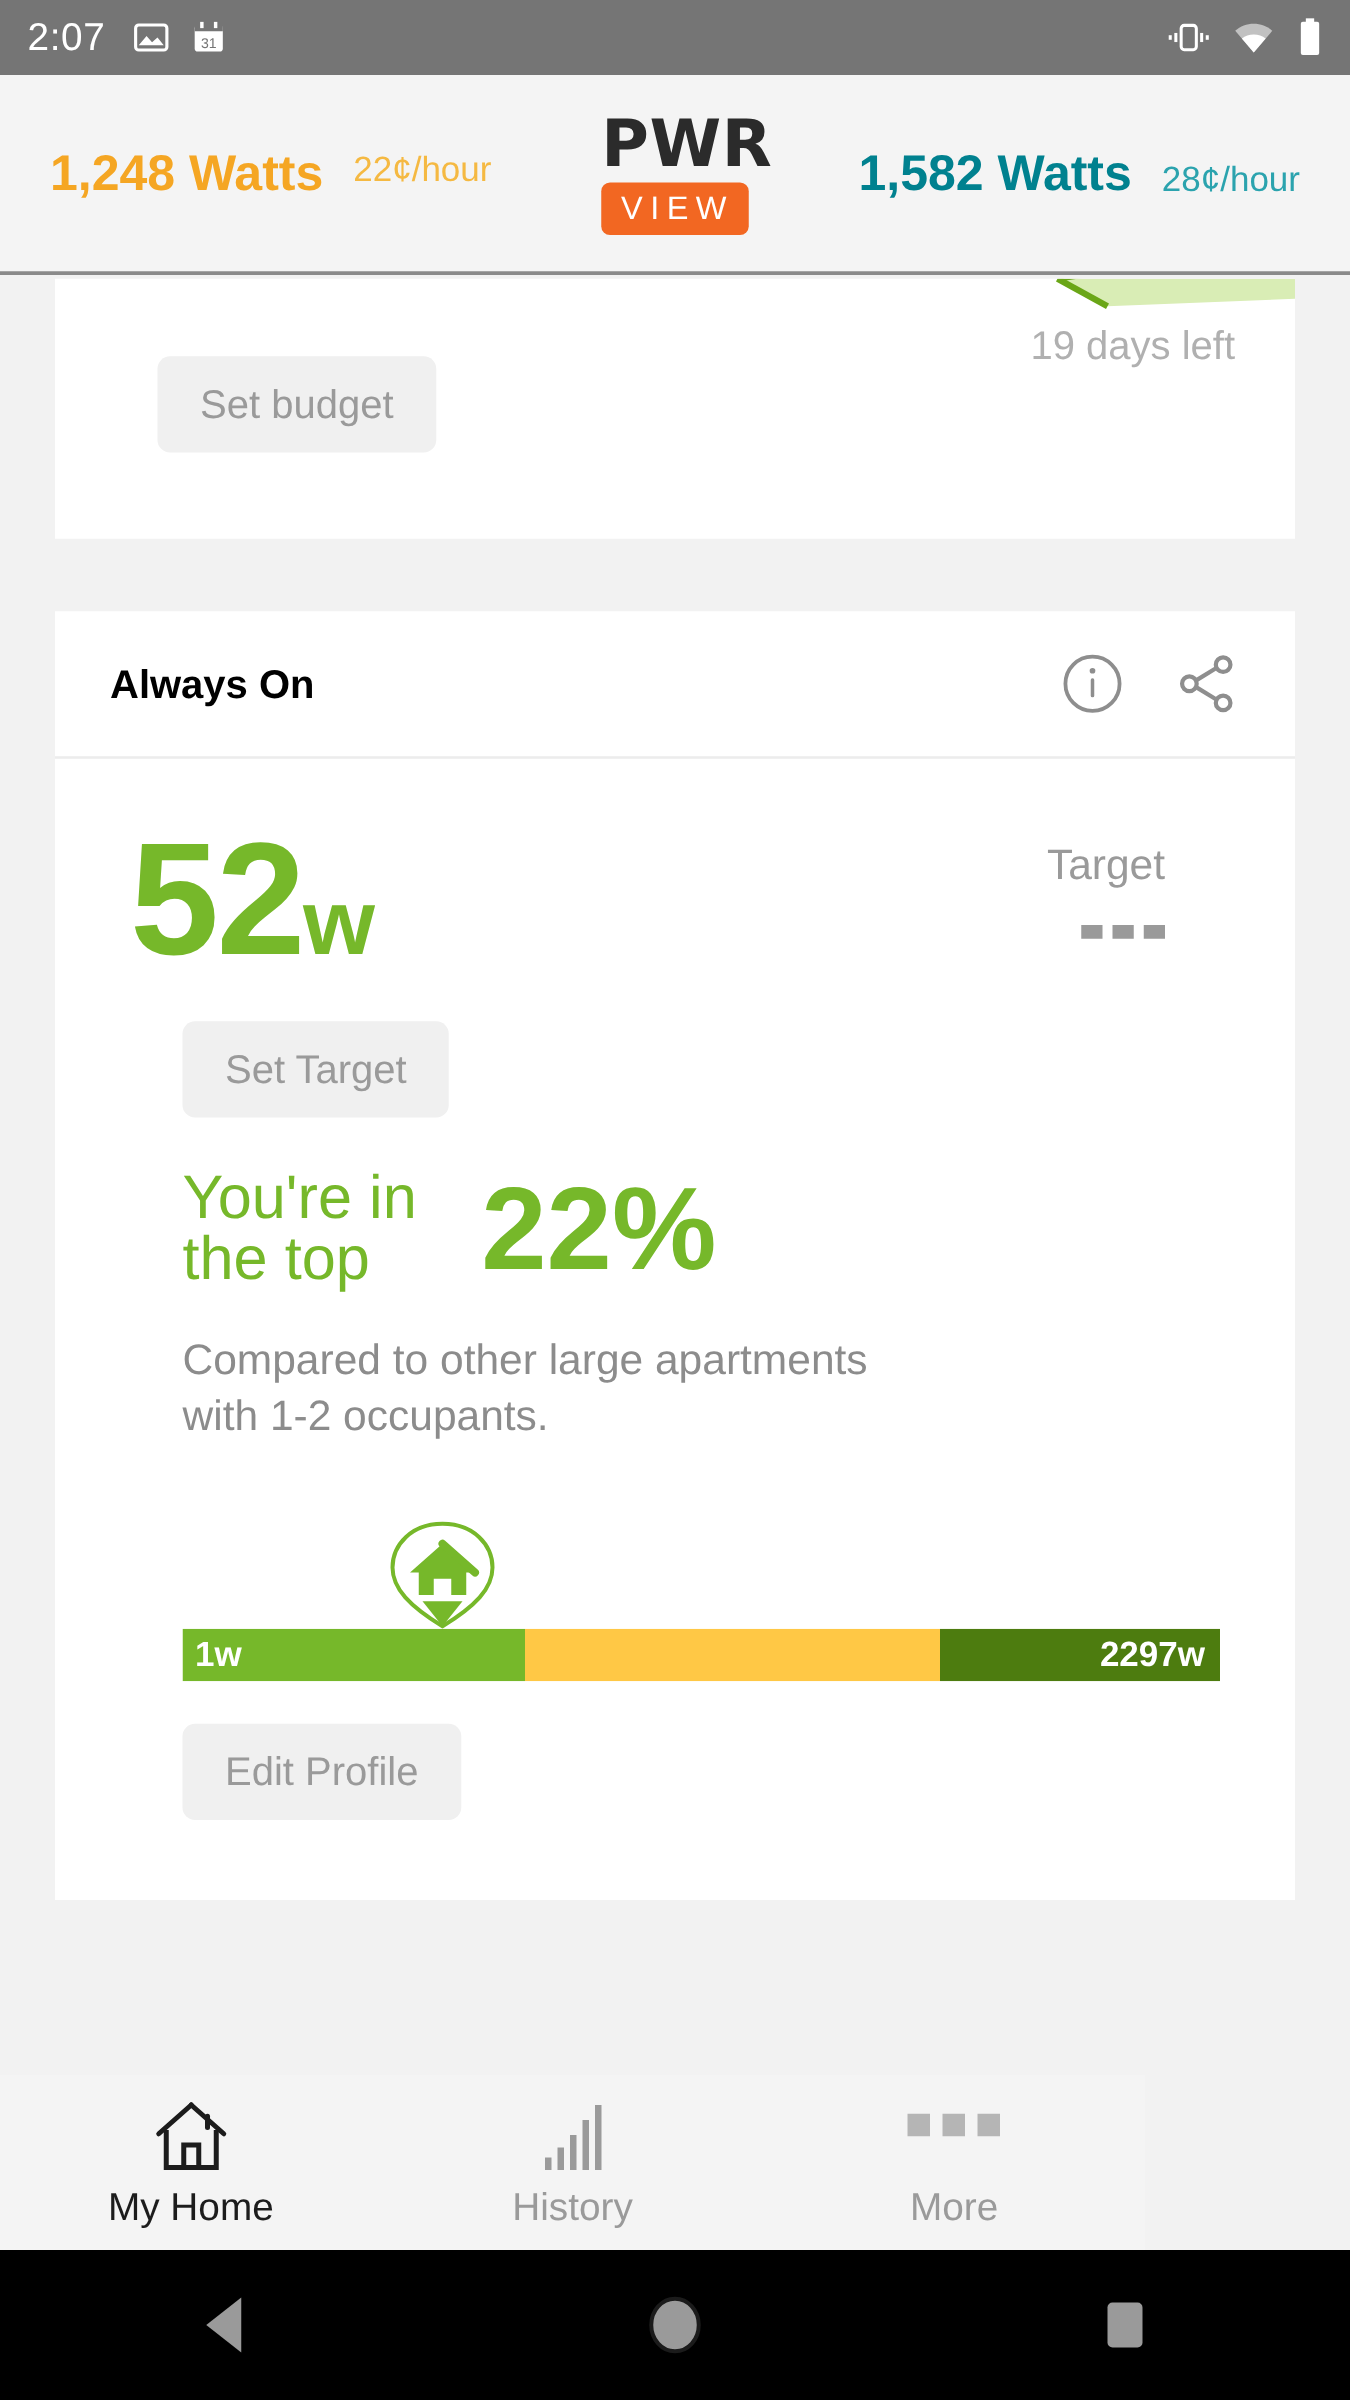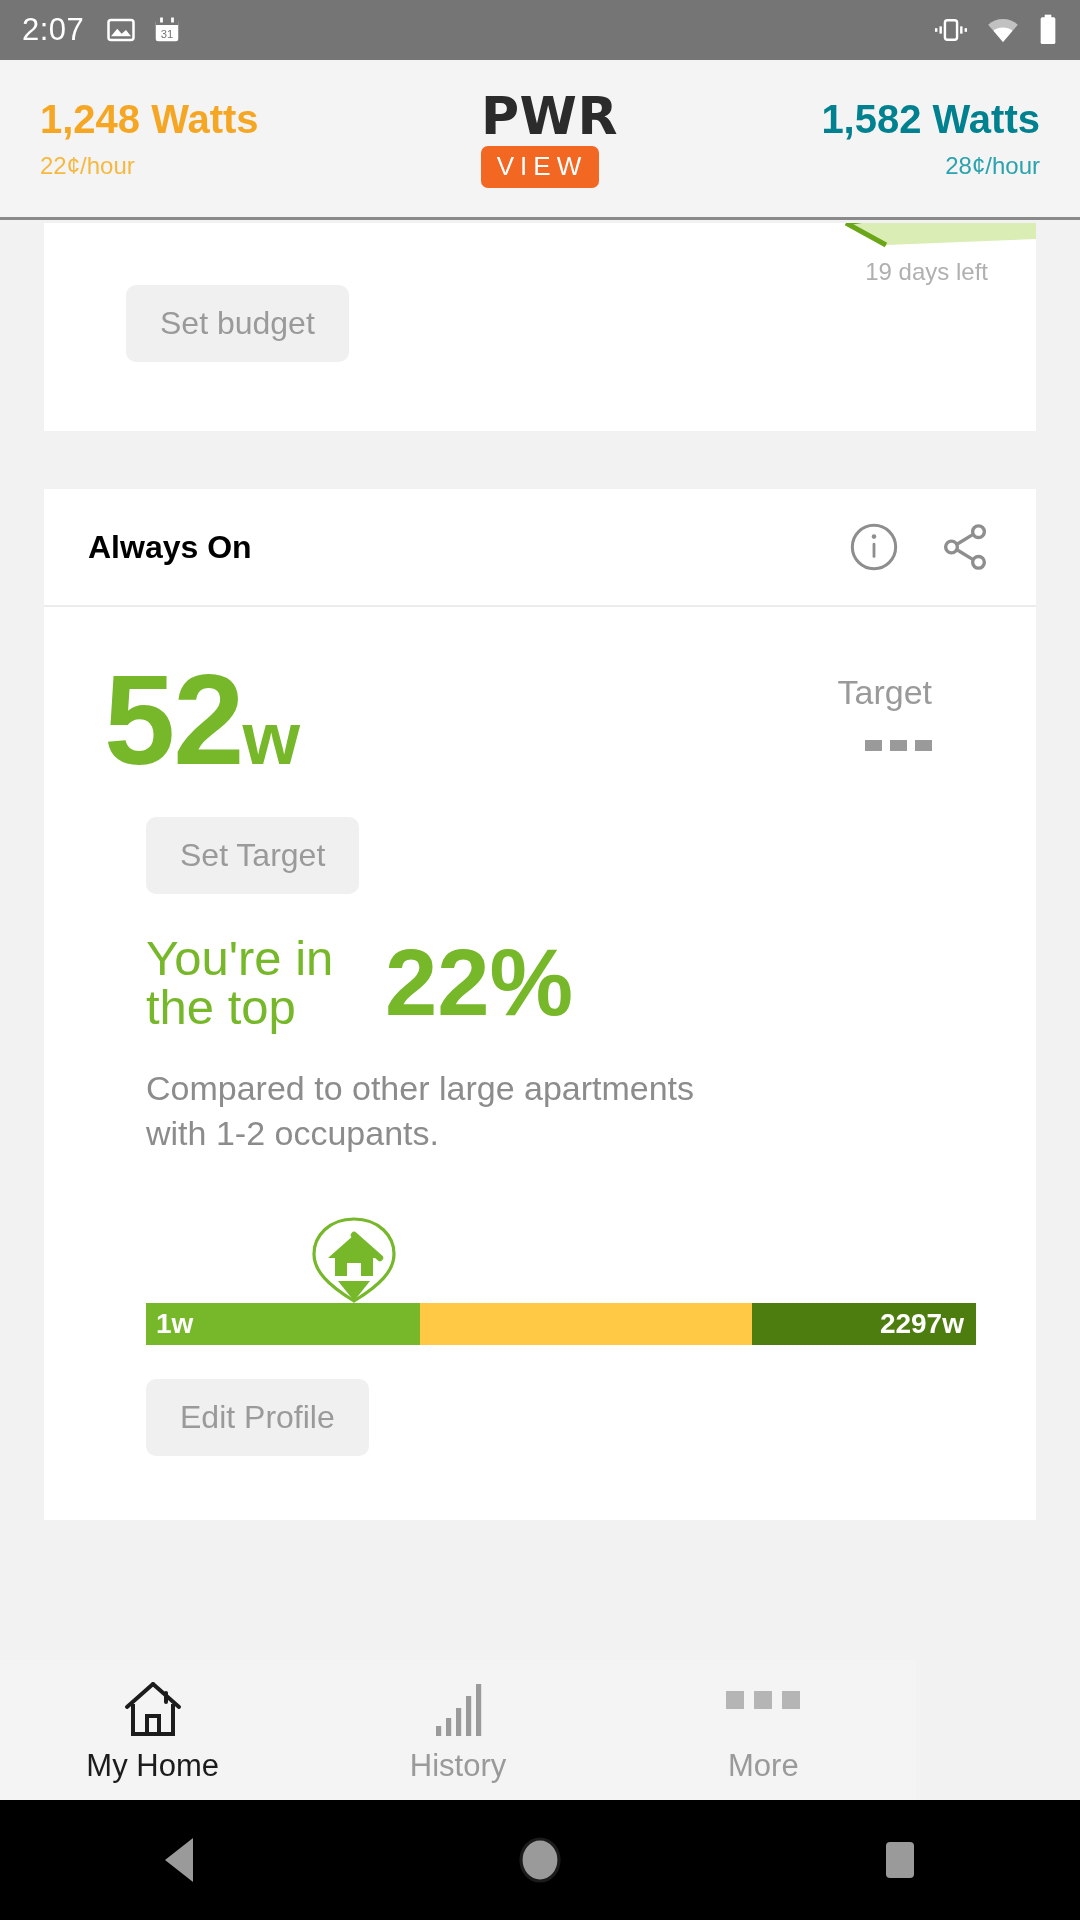--- a/index.html
+++ b/index.html
@@ -22,25 +22,25 @@
   .sb-spacer { flex:1; }
   .sb-right-icons { display:flex; align-items:center; gap:18px; }
   .sb-ico { display:block; }
 
   
   .appheader {
     position:absolute; top:60px; left:0; width:1080px; height:160px;
     background:#f4f4f4; border-bottom:3px solid #8a8a8a;
     display:flex; align-items:center; padding:0 40px;
   }
-  .hdr-col { display:flex; flex-direction:column; }
+  .hdr-col { display:flex; flex-direction:row;gap:24px; }
   .hdr-col.left { align-items:flex-start; }
   .hdr-col.right { align-items:flex-end; }
   .hdr-watts { font-size:40px; font-weight:700; line-height:1.05; }
-  .hdr-rate  { font-size:24px; font-weight:400; margin-top:12px; }
+  .hdr-rate  { font-size:28px; font-weight:400; margin-top:2px; }
   .hdr-left .hdr-watts { color:#f5a623; }
   .hdr-left .hdr-rate  { color:#f5b942; }
   .hdr-right .hdr-watts { color:#00818f; }
   .hdr-right .hdr-rate  { color:#2ba3ae; }
   .hdr-mid { flex:1; display:flex; justify-content:center; }
   .logo { display:flex; flex-direction:column; align-items:stretch; width:118px; }
   .logo-pwr {
     font-size:52px; font-weight:700; color:#2b2b2b; letter-spacing:.5px;
     line-height:1; font-family:"DejaVu Sans", sans-serif;
   }
@@ -53,21 +53,21 @@
   
   .body { position:absolute; top:223px; left:0; width:1080px; height:1437px; background:#f2f2f2; }
 
   .card { background:#fff; margin:0 44px; position:relative; }
 
   
   .card-budget { height:208px; overflow:hidden; }
   .budget-chart { position:absolute; top:0; right:0; width:300px; height:40px; overflow:hidden; }
   .days-left {
     position:absolute; top:35px; right:48px;
-    font-size:24px; color:#b0b0b0; font-weight:400;
+    font-size:32px; color:#b0b0b0; font-weight:400;
   }
   .pill {
     display:inline-block; background:#f0f0f0; color:#9a9a9a;
     border-radius:10px; font-size:32px; font-weight:400;
     padding:20px 34px; border:none; cursor:pointer;
     font-family:"Liberation Sans", sans-serif;
   }
   .btn-setbudget { position:absolute; left:82px; top:62px; }
 
   .gap { height:58px; }

